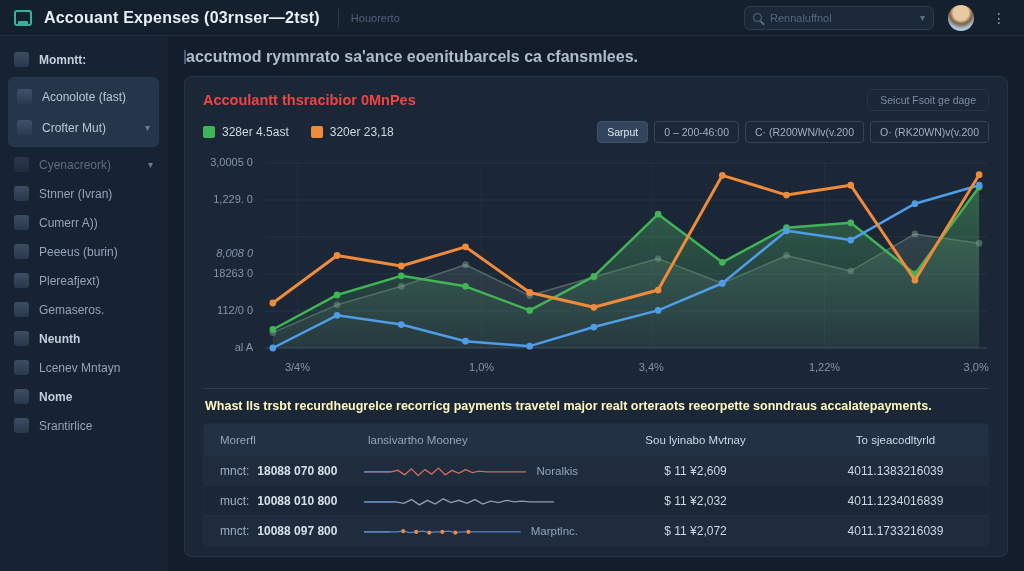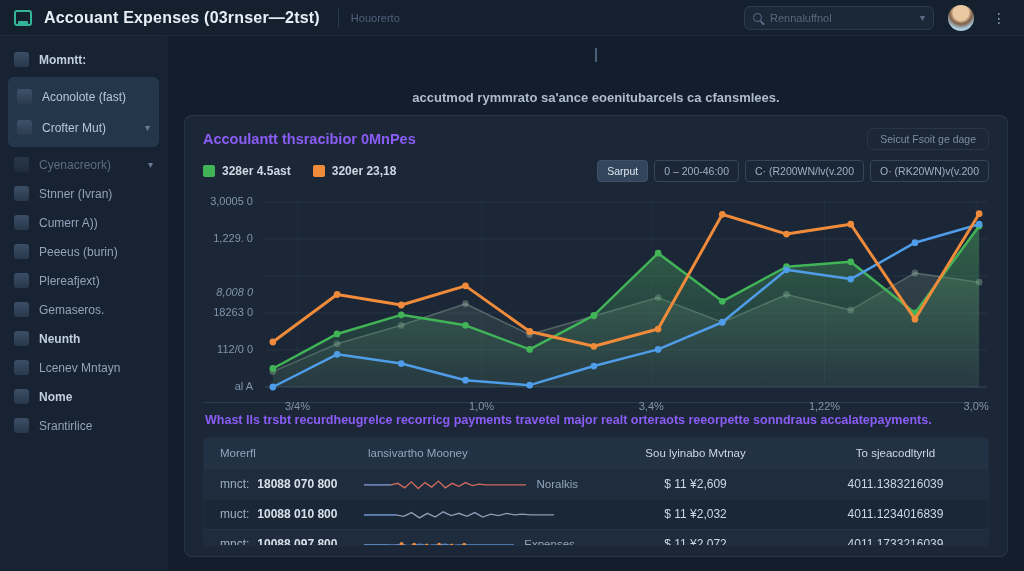--- a/index.html
+++ b/index.html
@@ -41,51 +41,51 @@
   .side-group .side-item { padding:7px 8px; color:#b9c7d7; }
   .side-item.dim { color:#5b6d82; }
   .ico { width:15px; height:15px; border-radius:3px; flex:0 0 auto;
     background:linear-gradient(#42566f,#2c3c50); opacity:.85; }
   .side-item.dim .ico { opacity:.4; }
   .chev { margin-left:auto; font-size:10px; color:#6a7d94; }
 
   
   .main { position:absolute; left:168px; top:36px; right:0; bottom:0; padding:8px 16px 14px 16px;
     display:flex; flex-direction:column; }
-  .breadcrumb { display:flex; align-items:center; gap:28px; font-size:13px; font-weight:bold;
-    color:#aebdcd; padding:4px 0 10px 0;flex-direction:column; }
+  .breadcrumb { display:flex; align-items:center; gap:0; font-size:16px; font-weight:bold;
+    color:#aebdcd; padding:4px 0 10px 0; }
   .breadcrumb .bar { width:2px; height:14px; background:#4a5f79; }
 
   .card { flex:1; background:#1b2736; border:1px solid #2d405699; border-radius:8px;
     padding:12px 18px 10px 18px; display:flex; flex-direction:column; min-height:0; }
   .card-head { display:flex; align-items:center; justify-content:space-between; }
-  .card-title { font-size:14.5px; font-weight:bold; color:#8b5cf6; }
+  .card-title { font-size:14.5px; font-weight:bold; color:#ef4444; }
   .ghost-btn { font-size:10.5px; color:#7c8ea6; border:1px solid #3a4c6366; background:transparent;
     padding:4px 12px; border-radius:6px; cursor:pointer; font-family:inherit; }
 
   .legend-row { display:flex; align-items:center; margin-top:10px; }
   .legend { display:flex; align-items:center; gap:22px; }
-  .leg-item { display:flex; align-items:center; gap:7px; font-size:12px; font-weight:bold; color:#cdd8e4; cursor:pointer; }
+  .leg-item { display:flex; align-items:center; gap:7px; font-size:12px; font-weight:normal; color:#cdd8e4; cursor:pointer; }
   .chip { width:12px; height:12px; border-radius:2px; }
   .range-btns { margin-left:auto; display:flex; gap:6px; }
   .rbtn { font-size:10.5px; color:#9fb0c4; background:transparent; border:1px solid #33465c;
     border-radius:4px; padding:4px 9px; cursor:pointer; font-family:inherit; white-space:nowrap; }
   .rbtn.active { background:#32455c; border-color:#3d5269; color:#dfe7f0; }
 
   
   .chart-wrap { position:relative; margin-top:10px; height:228px; }
   .ylabels { position:absolute; left:0; top:0; width:58px; height:205px; }
   .ylabels span { position:absolute; right:8px; font-size:11px; color:#8195ac; }
   .plot { position:absolute; left:62px; right:2px; top:0; height:205px; }
   .plot svg { width:100%; height:205px; display:block; }
   .xlabels { position:absolute; left:62px; right:2px; top:208px; height:18px; }
   .xlabels span { position:absolute; transform:translateX(-50%); font-size:11px; color:#8195ac; }
 
   .divider { border-top:1px solid #2a3c52; margin:8px 0 8px 0; }
-  .question { font-size:12.5px; font-weight:bold; color:#8b5cf6; margin:2px 0 10px 2px; }
+  .question { font-size:12.5px; font-weight:bold; color:#fef9c3; margin:2px 0 10px 2px; }
 
   
   .table { border:1px solid #2a3a4e55; border-radius:4px; overflow:hidden; }
   .trow { display:grid; grid-template-columns:150px 1fr 215px 185px; align-items:center; height:30px;
     border-top:1px solid #2a3a4e55; font-size:12px; }
   .trow.head { background:#233144; border-top:none; color:#93a5bb; font-size:11.5px; height:31px; }
   .trow.r0, .trow.r2 { background:#1e2c3d; }
   .trow.r1 { background:#1a2737; }
   .tcell { padding:0 10px; white-space:nowrap; overflow:hidden; }
   .tcell.c0 { padding-left:16px; display:flex; gap:8px; align-items:baseline; }
@@ -355,20 +355,20 @@
           <svg class="spark" viewBox="0 0 200 24" preserveAspectRatio="none">
               <polyline points="0,13 8.333333333333334,13 16.666666666666668,13 25,13 33.333333333333336,13 41.666666666666664,13 50,12.1 58.333333333333336,13.9 66.66666666666667,13 75,12.1 83.33333333333333,13.9 91.66666666666667,13 100,13 108.33333333333333,12.1 116.66666666666667,13.9 125,13 133.33333333333334,13 141.66666666666666,13 150,13 158.33333333333334,13 166.66666666666666,13 175,13 183.33333333333334,13 191.66666666666666,13 200,13" fill="none" stroke="#5b87c5" stroke-width="1.6"></polyline>
               <polyline points="0,13 8.333333333333334,13 16.666666666666668,13 25,13 33.333333333333336,13" fill="none" stroke="#5e83b8" stroke-width="1.8"></polyline>
               <circle cx="50" cy="12.1" r="2.6" fill="#ef8b3a"></circle>
               <circle cx="66.66666666666667" cy="13" r="2.6" fill="#ef8b3a"></circle>
               <circle cx="83.33333333333333" cy="13.9" r="2.6" fill="#ef8b3a"></circle>
               <circle cx="100" cy="13" r="2.6" fill="#ef8b3a"></circle>
               <circle cx="116.66666666666667" cy="13.9" r="2.6" fill="#ef8b3a"></circle>
               <circle cx="133.33333333333334" cy="13" r="2.6" fill="#ef8b3a"></circle>
             </svg>
-          <span class="sl">Expenses.</span>
+          <span class="sl">Marptlnc.</span>
         </span>
         <span class="tcell c2">$ 11 ¥2,072</span>
         <span class="tcell c3">4011.1733216039</span>
       </div>
     </div>
   </div>
 </div>
 
 </body></html>

